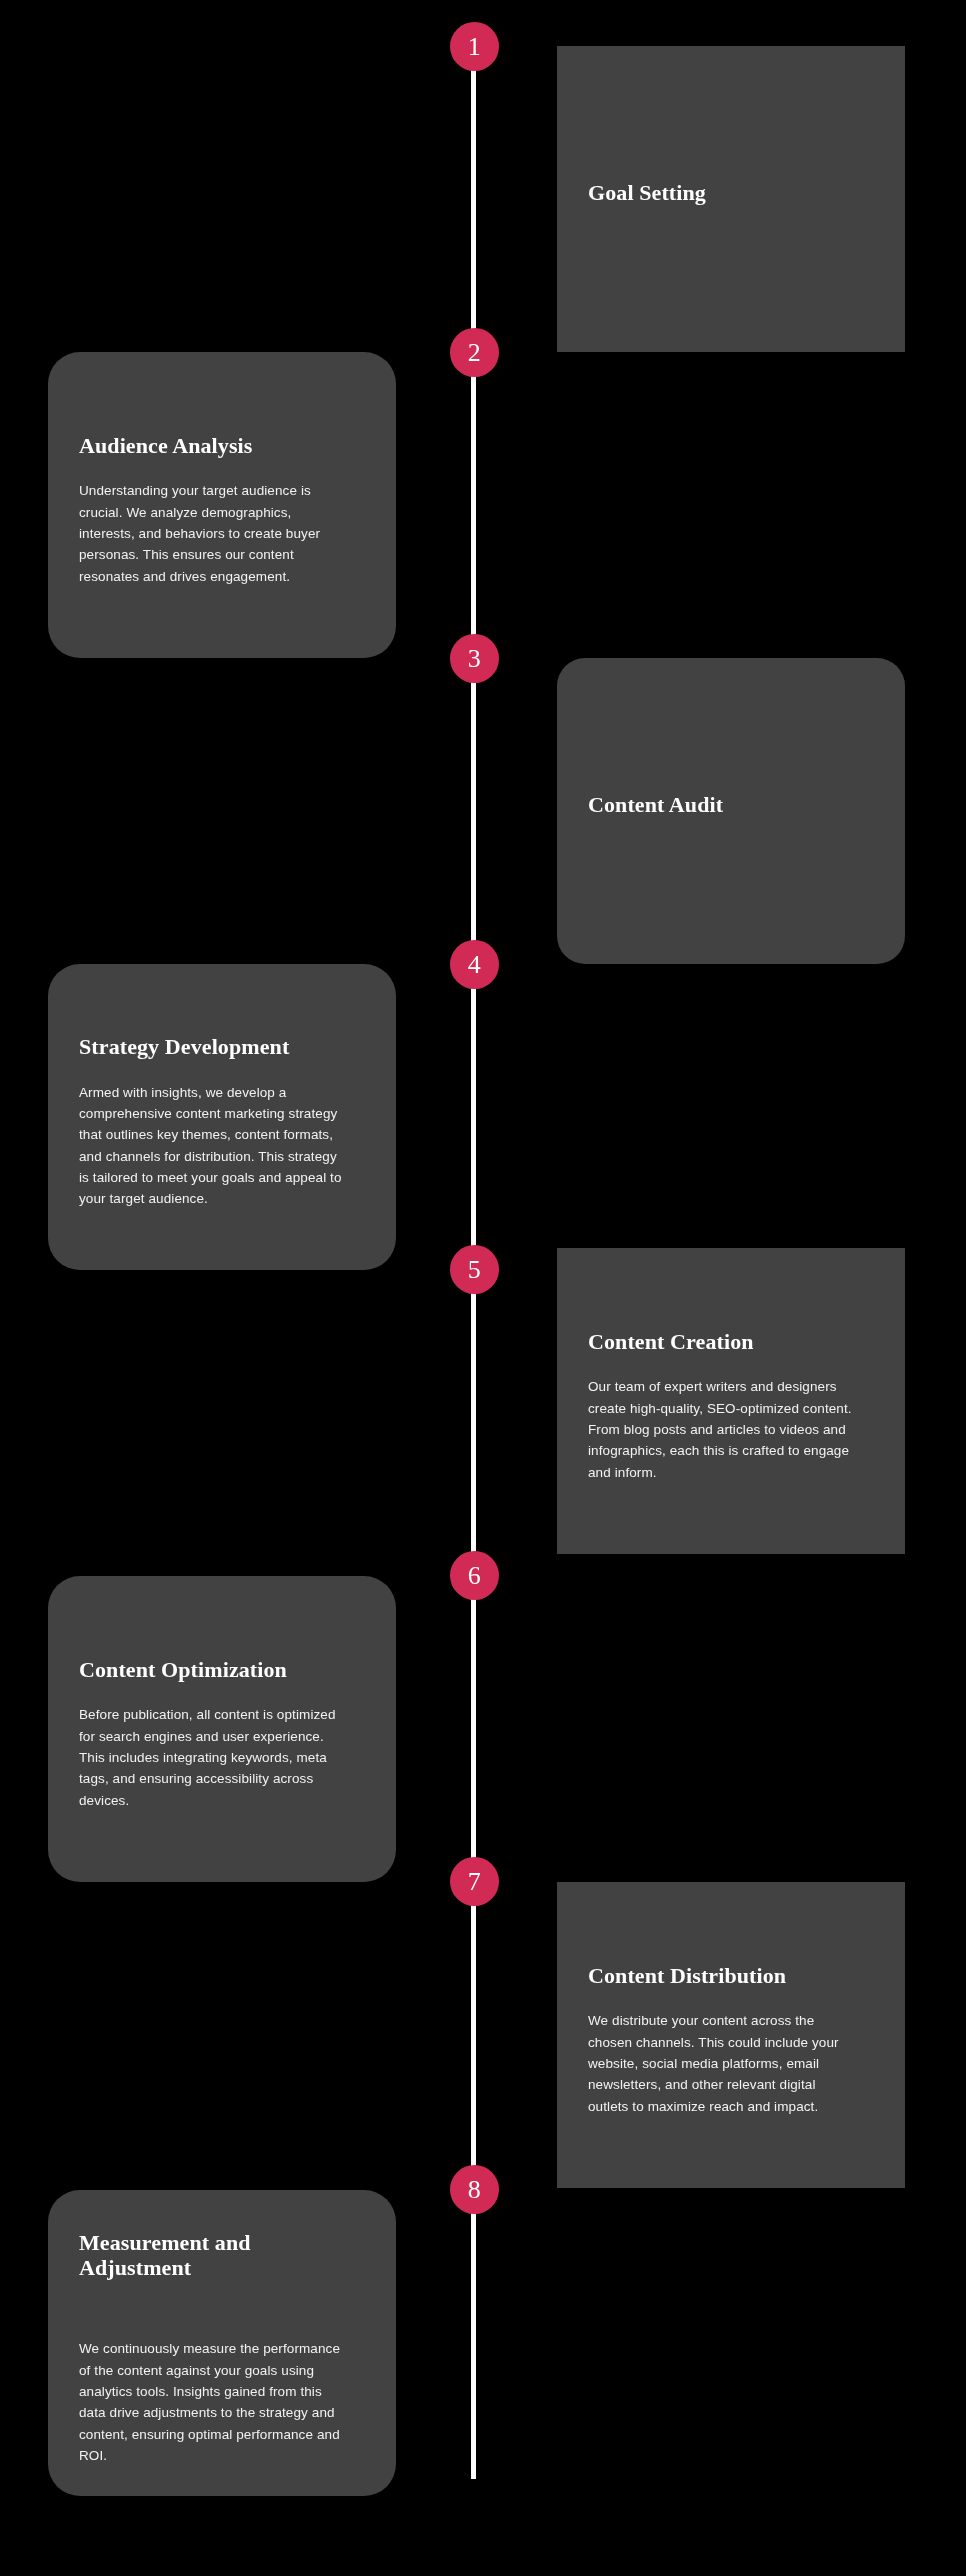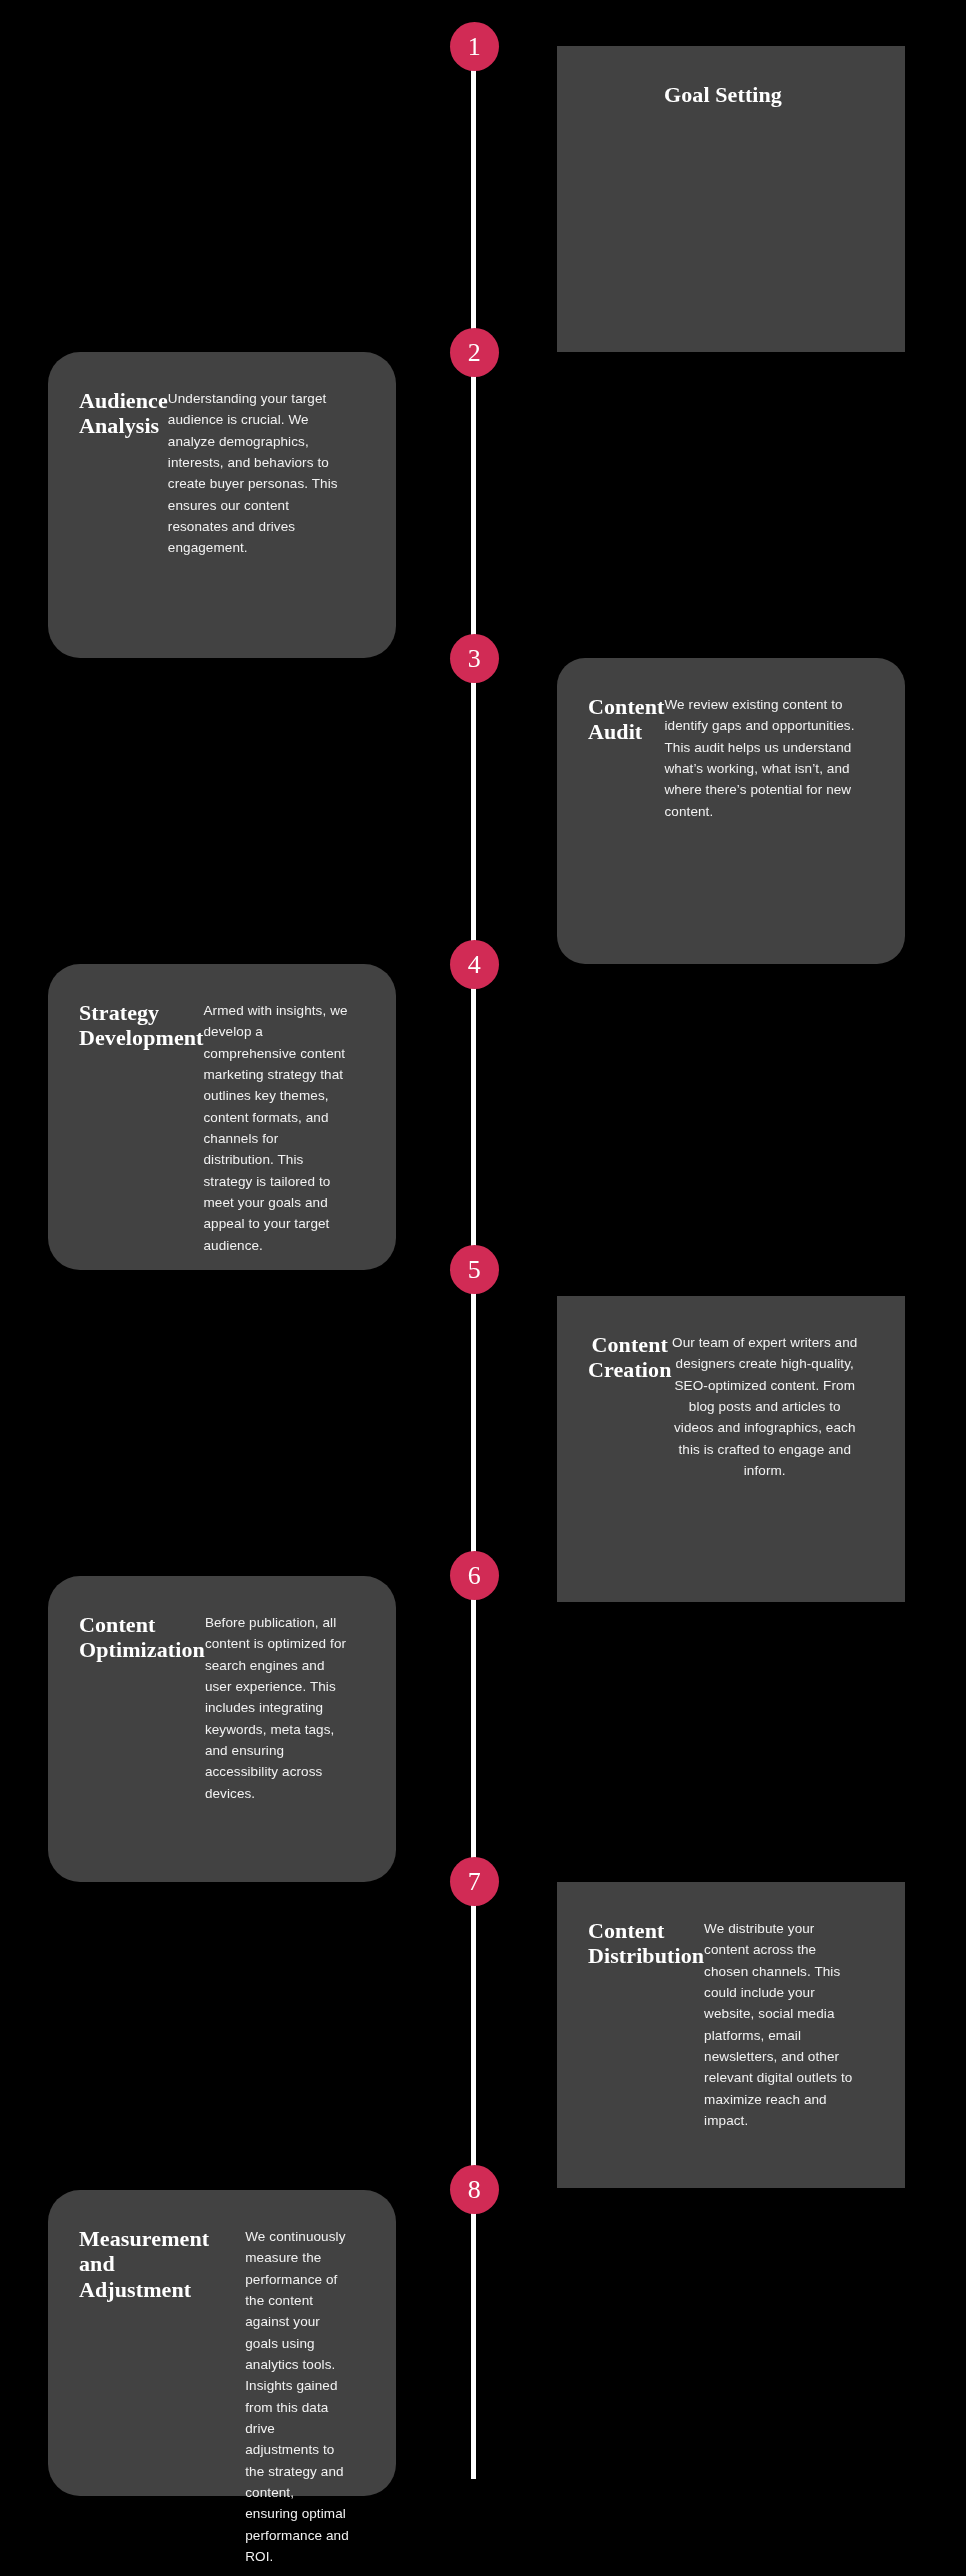--- a/index.html
+++ b/index.html
@@ -51,20 +51,21 @@
 
   
   .step-card {
     position: absolute;
     width: 348px;
     height: 306px;
     background: #424242;
     box-sizing: border-box;
     padding: 36px 47px 26px 31px;
     display: flex;
+    flex-direction: column;
     justify-content: center;
     z-index: 2;
   }
 
   .step-card.side-right { left: 557px; }
   .step-card.side-left  { left: 48px; border-radius: 32px;  }
 
   .card-title {
     font-family: "Liberation Serif", serif;
     font-weight: bold;
@@ -104,35 +105,34 @@
   <div class="step-card side-left" style="top:352px;">
     <h2 class="card-title">Audience Analysis</h2>
     <p class="card-body">Understanding your target audience is crucial. We analyze demographics, interests, and behaviors to create buyer personas. This ensures our content resonates and drives engagement.</p>
   </div>
 
   <div class="step-marker" style="top:634px;">
     <span>3</span>
   </div>
   <div class="step-card side-right" style="top:658px;border-radius:28px;">
     <h2 class="card-title">Content Audit</h2>
-    <p class="card-body">We review existing content to identify gaps and opportunities. This audit helps us understand what’s working, what isn’t, and where there’s potential for new content.</p>
   </div>
 
   <div class="step-marker" style="top:940px;">
     <span>4</span>
   </div>
   <div class="step-card side-left" style="top:964px;">
     <h2 class="card-title">Strategy Development</h2>
     <p class="card-body">Armed with insights, we develop a comprehensive content marketing strategy that outlines key themes, content formats, and channels for distribution. This strategy is tailored to meet your goals and appeal to your target audience.</p>
   </div>
 
   <div class="step-marker" style="top:1245px;">
     <span>5</span>
   </div>
-  <div class="step-card side-right" style="top:1296px;text-align:center;">
+  <div class="step-card side-right" style="top:1248px;">
     <h2 class="card-title">Content Creation</h2>
     <p class="card-body">Our team of expert writers and designers create high-quality, SEO-optimized content. From blog posts and articles to videos and infographics, each this is crafted to engage and inform.</p>
   </div>
 
   <div class="step-marker" style="top:1551px;">
     <span>6</span>
   </div>
   <div class="step-card side-left" style="top:1576px;">
     <h2 class="card-title">Content Optimization</h2>
     <p class="card-body">Before publication, all content is optimized for search engines and user experience. This includes integrating keywords, meta tags, and ensuring accessibility across devices.</p>

